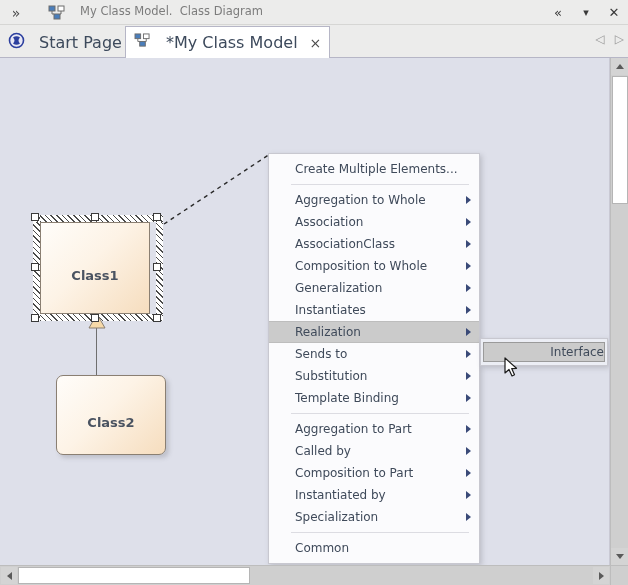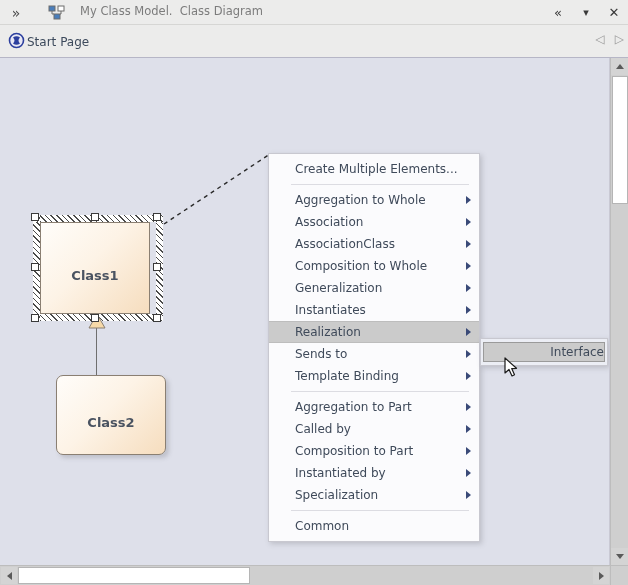--- a/index.html
+++ b/index.html
@@ -70,23 +70,24 @@
   }
   .tab.active {
     left: 125px;
     background: #ffffff;
     border-left: 1px solid #b6b6c6;
     border-right: 1px solid #b6b6c6;
     border-top: 1px solid #b6b6c6;
     color: #3d4a5c;
   }
   .tab-label {
-    font-size: 12px;
+    font-size: 16px;
     letter-spacing: 0px;
     white-space: nowrap;
+    margin-left: 12px;
   }
   .tab .startpage-icon { margin-right: 2px; }
   .tab .diagram-icon { margin-right: 3px; }
   .tab-close {
     margin-left: 12px;
     font-size: 14px;
     color: #4a4a4a;
     line-height: 1;
   }
   .tabnav {
@@ -349,20 +350,33 @@
     <div class="tab inactive">
       <span class="startpage-icon">
         <svg width="17" height="17" viewBox="0 0 17 17">
           <circle cx="8.5" cy="8.5" r="7" fill="#e8e8f4" stroke="#2c3f9e" stroke-width="1.6"></circle>
           <path d="M5 5.5 Q8.5 3 12 5.5 Q9 8.5 12 11.5 Q8.5 14 5 11.5 Q8 8.5 5 5.5 Z" fill="#2c3f9e"></path>
         </svg>
       </span>
       <span class="tab-label">Start Page</span>
     </div>
 
+    <div class="tab active">
+      <span class="diagram-icon">
+        <svg width="17" height="15" viewBox="0 0 18 16">
+          <rect x="1" y="1" width="6" height="5" fill="#4a7ebb" stroke="#6c6c6c" stroke-width="1"></rect>
+          <rect x="10" y="1" width="6" height="5" fill="#ffffff" stroke="#6c6c6c" stroke-width="1"></rect>
+          <rect x="6" y="9" width="6" height="5" fill="#4a7ebb" stroke="#6c6c6c" stroke-width="1"></rect>
+          <path d="M4 6 L4 9 L6 9" fill="none" stroke="#6c6c6c" stroke-width="1"></path>
+          <path d="M13 6 L13 9 L12 9" fill="none" stroke="#6c6c6c" stroke-width="1"></path>
+        </svg>
+      </span>
+      <span class="tab-label">*My Class Model</span>
+      <span class="tab-close">×</span>
+    </div>
 
     <div class="tabnav">
       <span>◁</span>
       <span>▷</span>
     </div>
   </div>
 
   <div class="canvas">
 
     <svg class="dashed-link">
@@ -423,20 +437,24 @@
           <div class="mi">
             <span>Instantiates</span>
             <span class="arrow"></span>
           </div>
           <div class="mi highlight">
             <span>Realization</span>
             <span class="arrow"></span>
           </div>
           <div class="mi">
             <span>Sends to</span>
+            <span class="arrow"></span>
+          </div>
+          <div class="mi">
+            <span>Substitution</span>
             <span class="arrow"></span>
           </div>
           <div class="mi">
             <span>Template Binding</span>
             <span class="arrow"></span>
           </div>
           <div class="sep"></div>
           <div class="mi">
             <span>Aggregation to Part</span>
             <span class="arrow"></span>

